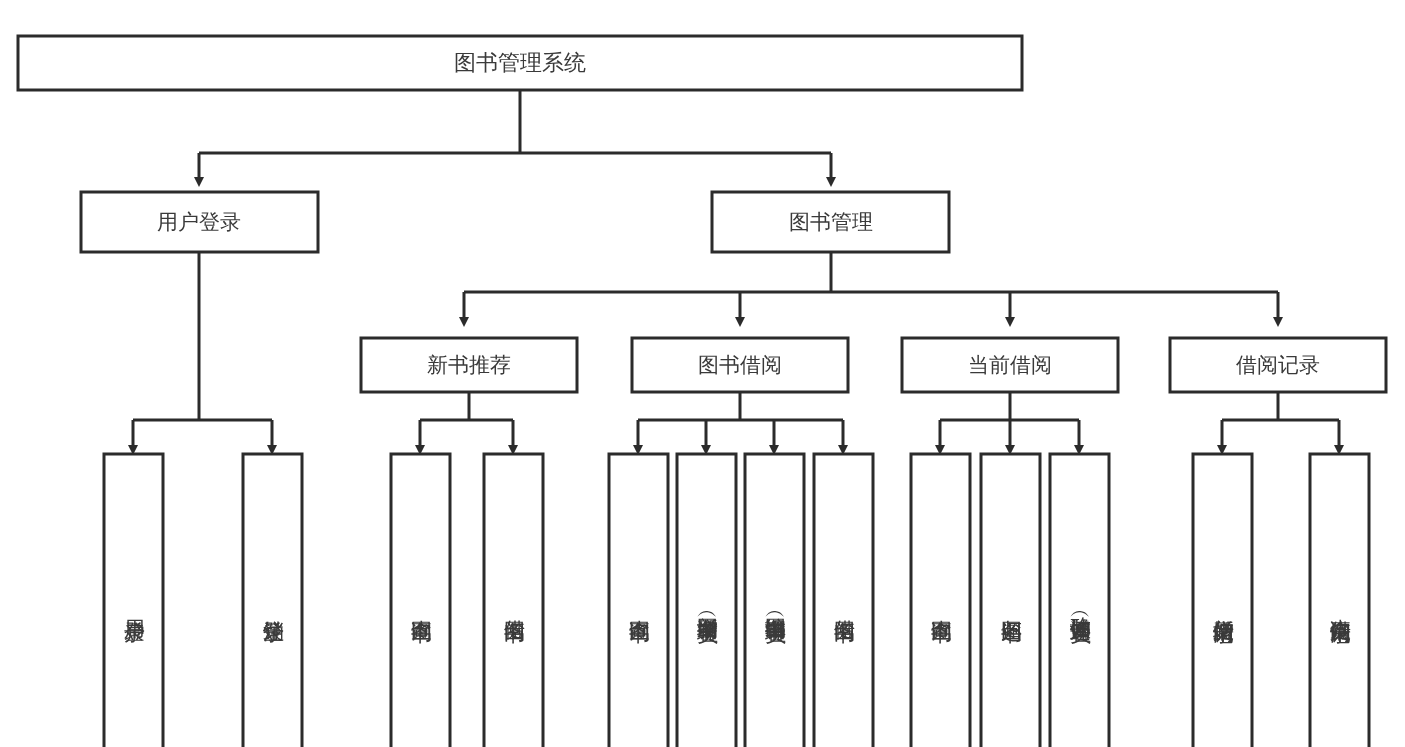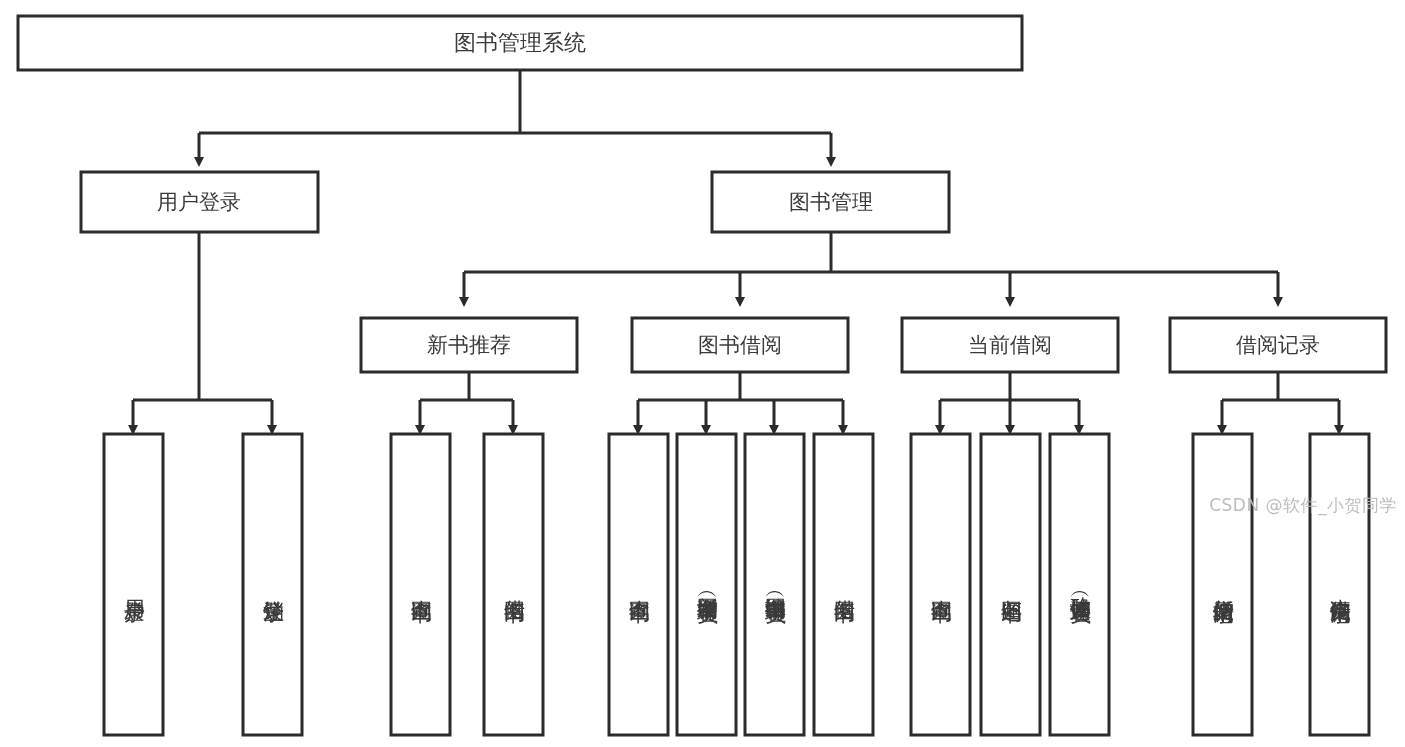--- a/index.html
+++ b/index.html
@@ -11,20 +11,21 @@
     width: 1405px;
     height: 747px;
     font-family: "DejaVu Sans", "Liberation Sans", sans-serif;
     overflow: hidden;
   }
   #diagram-root {
     position: relative;
     width: 1405px;
     height: 523px;
     background: #ffffff;
+    margin-top: 20px;
   }
   svg#tree-svg {
     position: absolute;
     left: 0;
     top: 0;
     width: 1405px;
     height: 747px;
     display: block;
   }
   .node-box {
@@ -210,15 +211,14 @@
   <div class="vertical-label" style="left:745px; top:434px; width:59px; height:301px;">编辑图书（管理员）</div>
   <div class="vertical-label" style="left:814px; top:434px; width:59px; height:301px;">借阅图书</div>
 
   <div class="vertical-label" style="left:911px; top:434px; width:59px; height:301px;">查询图书</div>
   <div class="vertical-label" style="left:981px; top:434px; width:59px; height:301px;">归还图书</div>
   <div class="vertical-label" style="left:1050px; top:434px; width:59px; height:301px;">确认归还（管理员）</div>
 
   <div class="vertical-label" style="left:1193px; top:434px; width:59px; height:301px;">新增借阅记录</div>
   <div class="vertical-label" style="left:1310px; top:434px; width:59px; height:301px;">查询借阅记录</div>
 
-  <div id="watermark">CSDN @软件_小贺同学</div>
 
 </div>
 
 </body></html>

